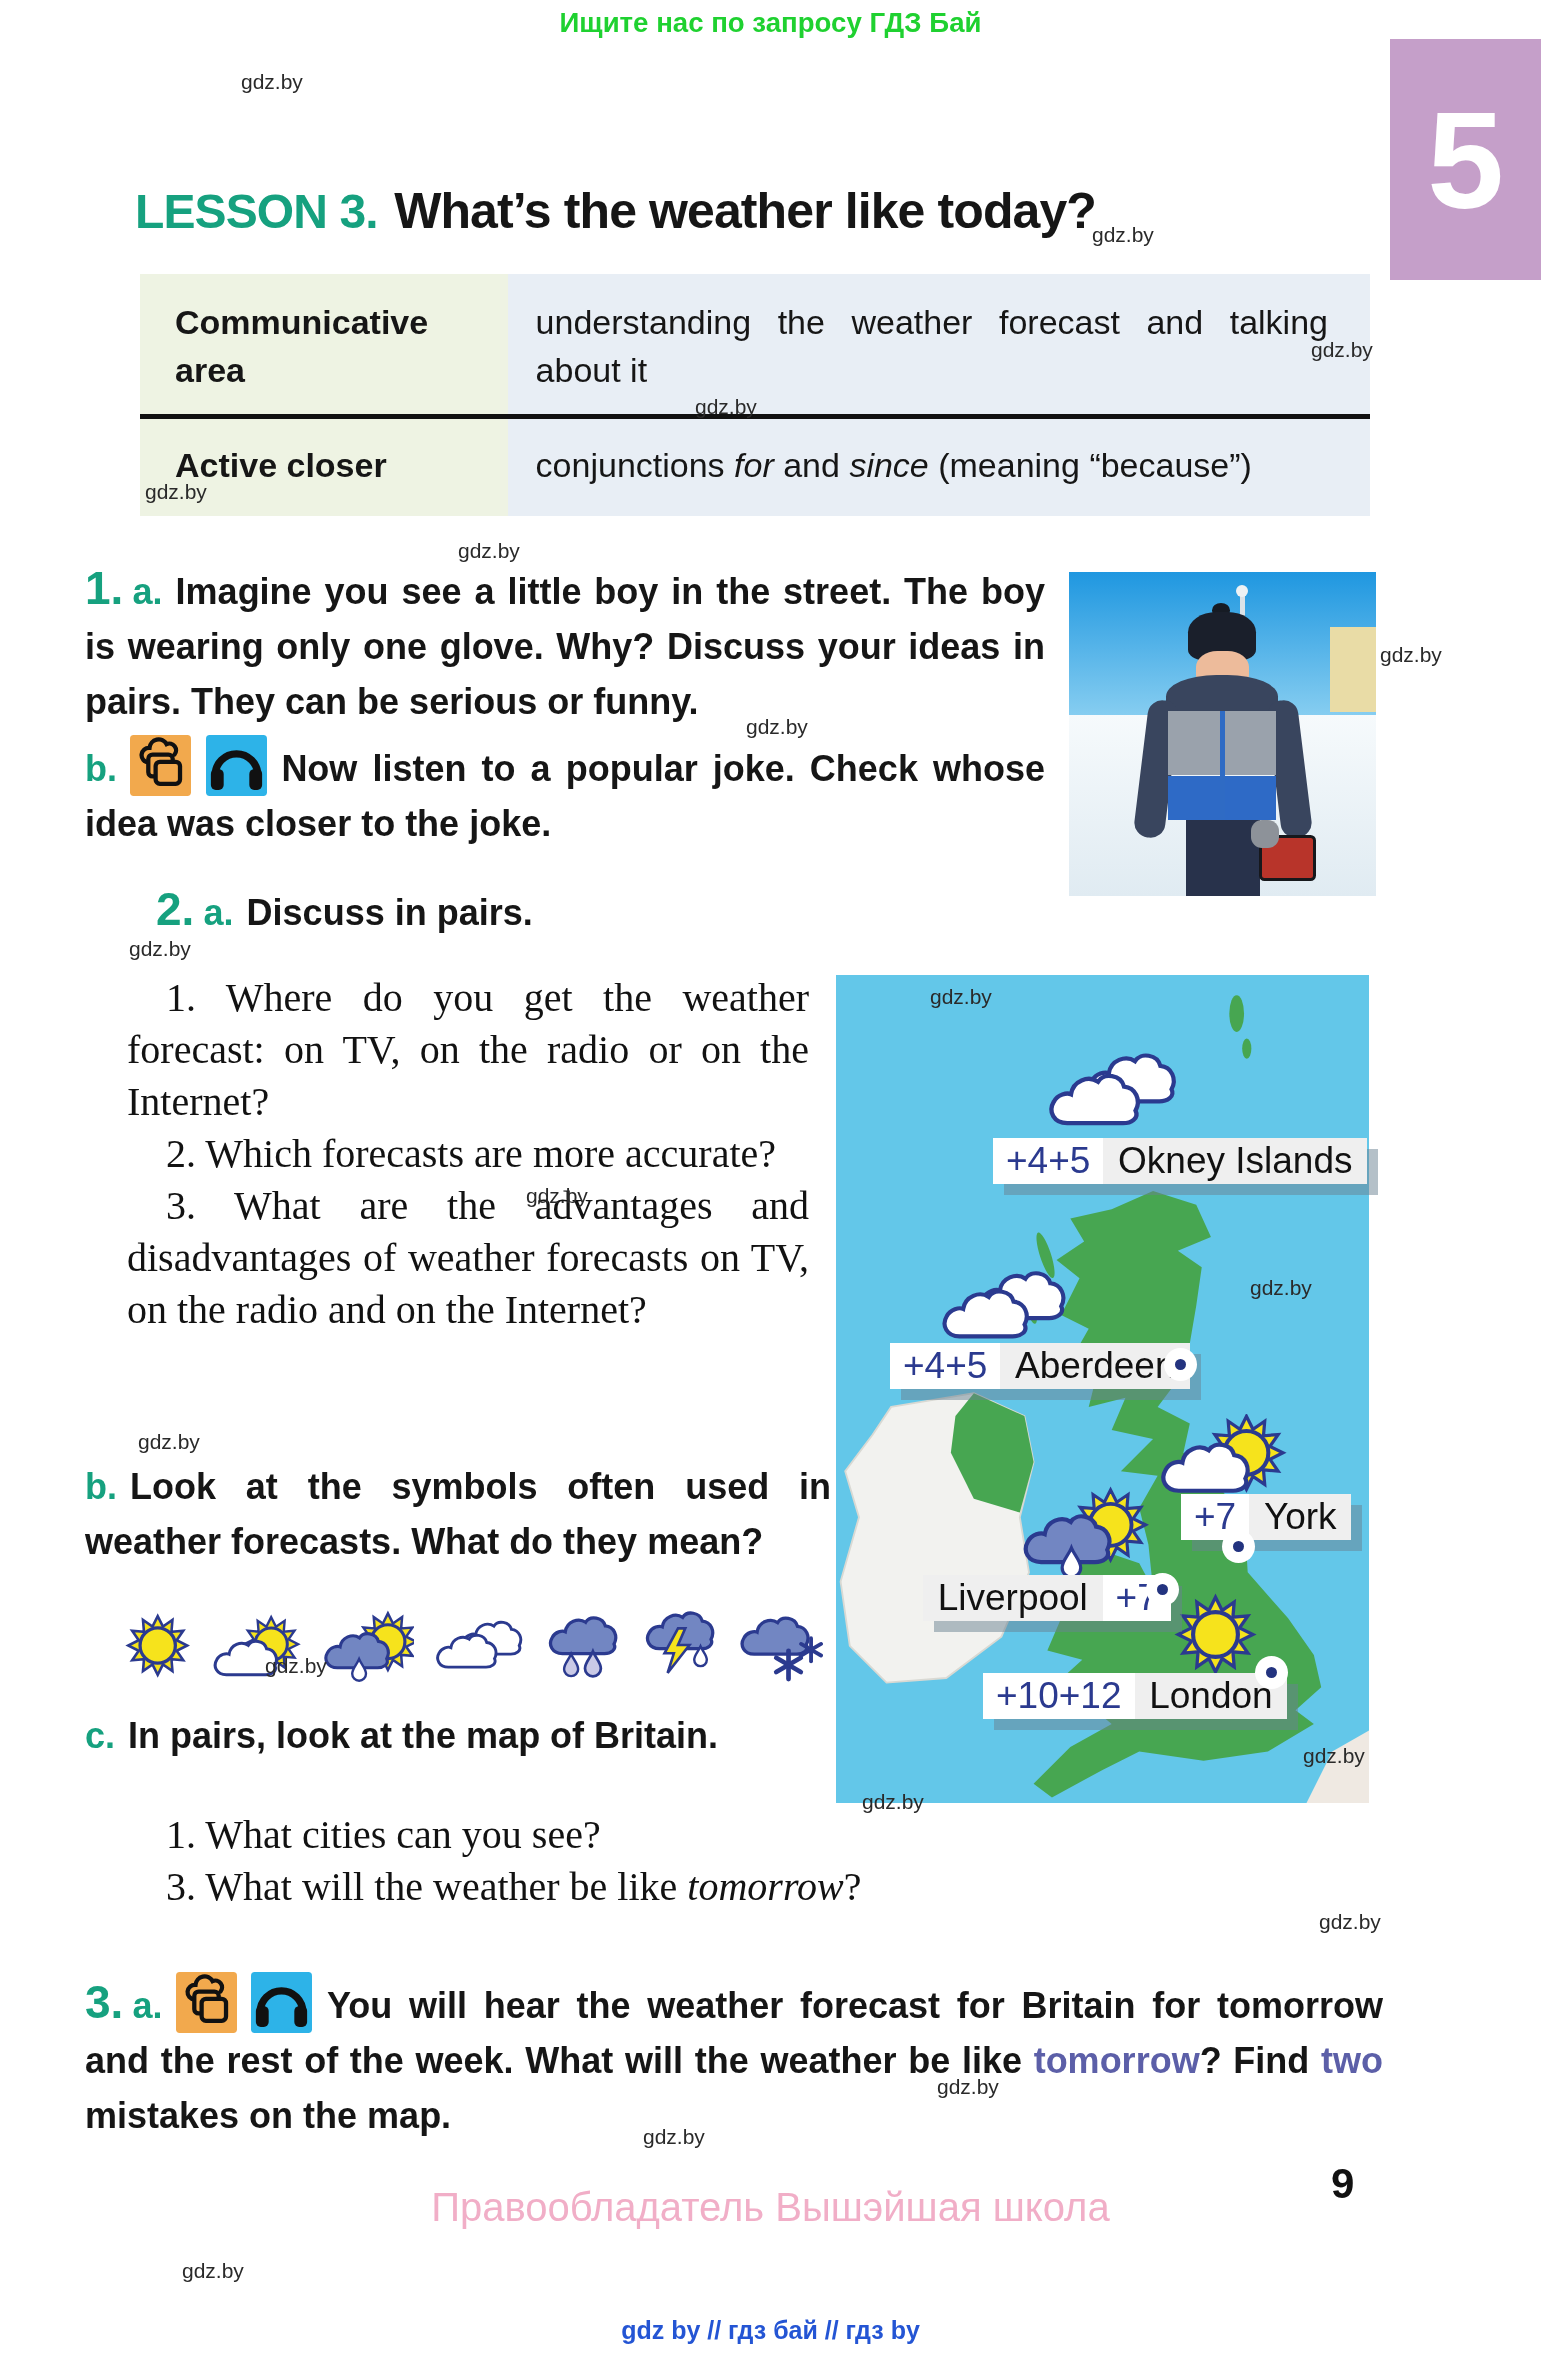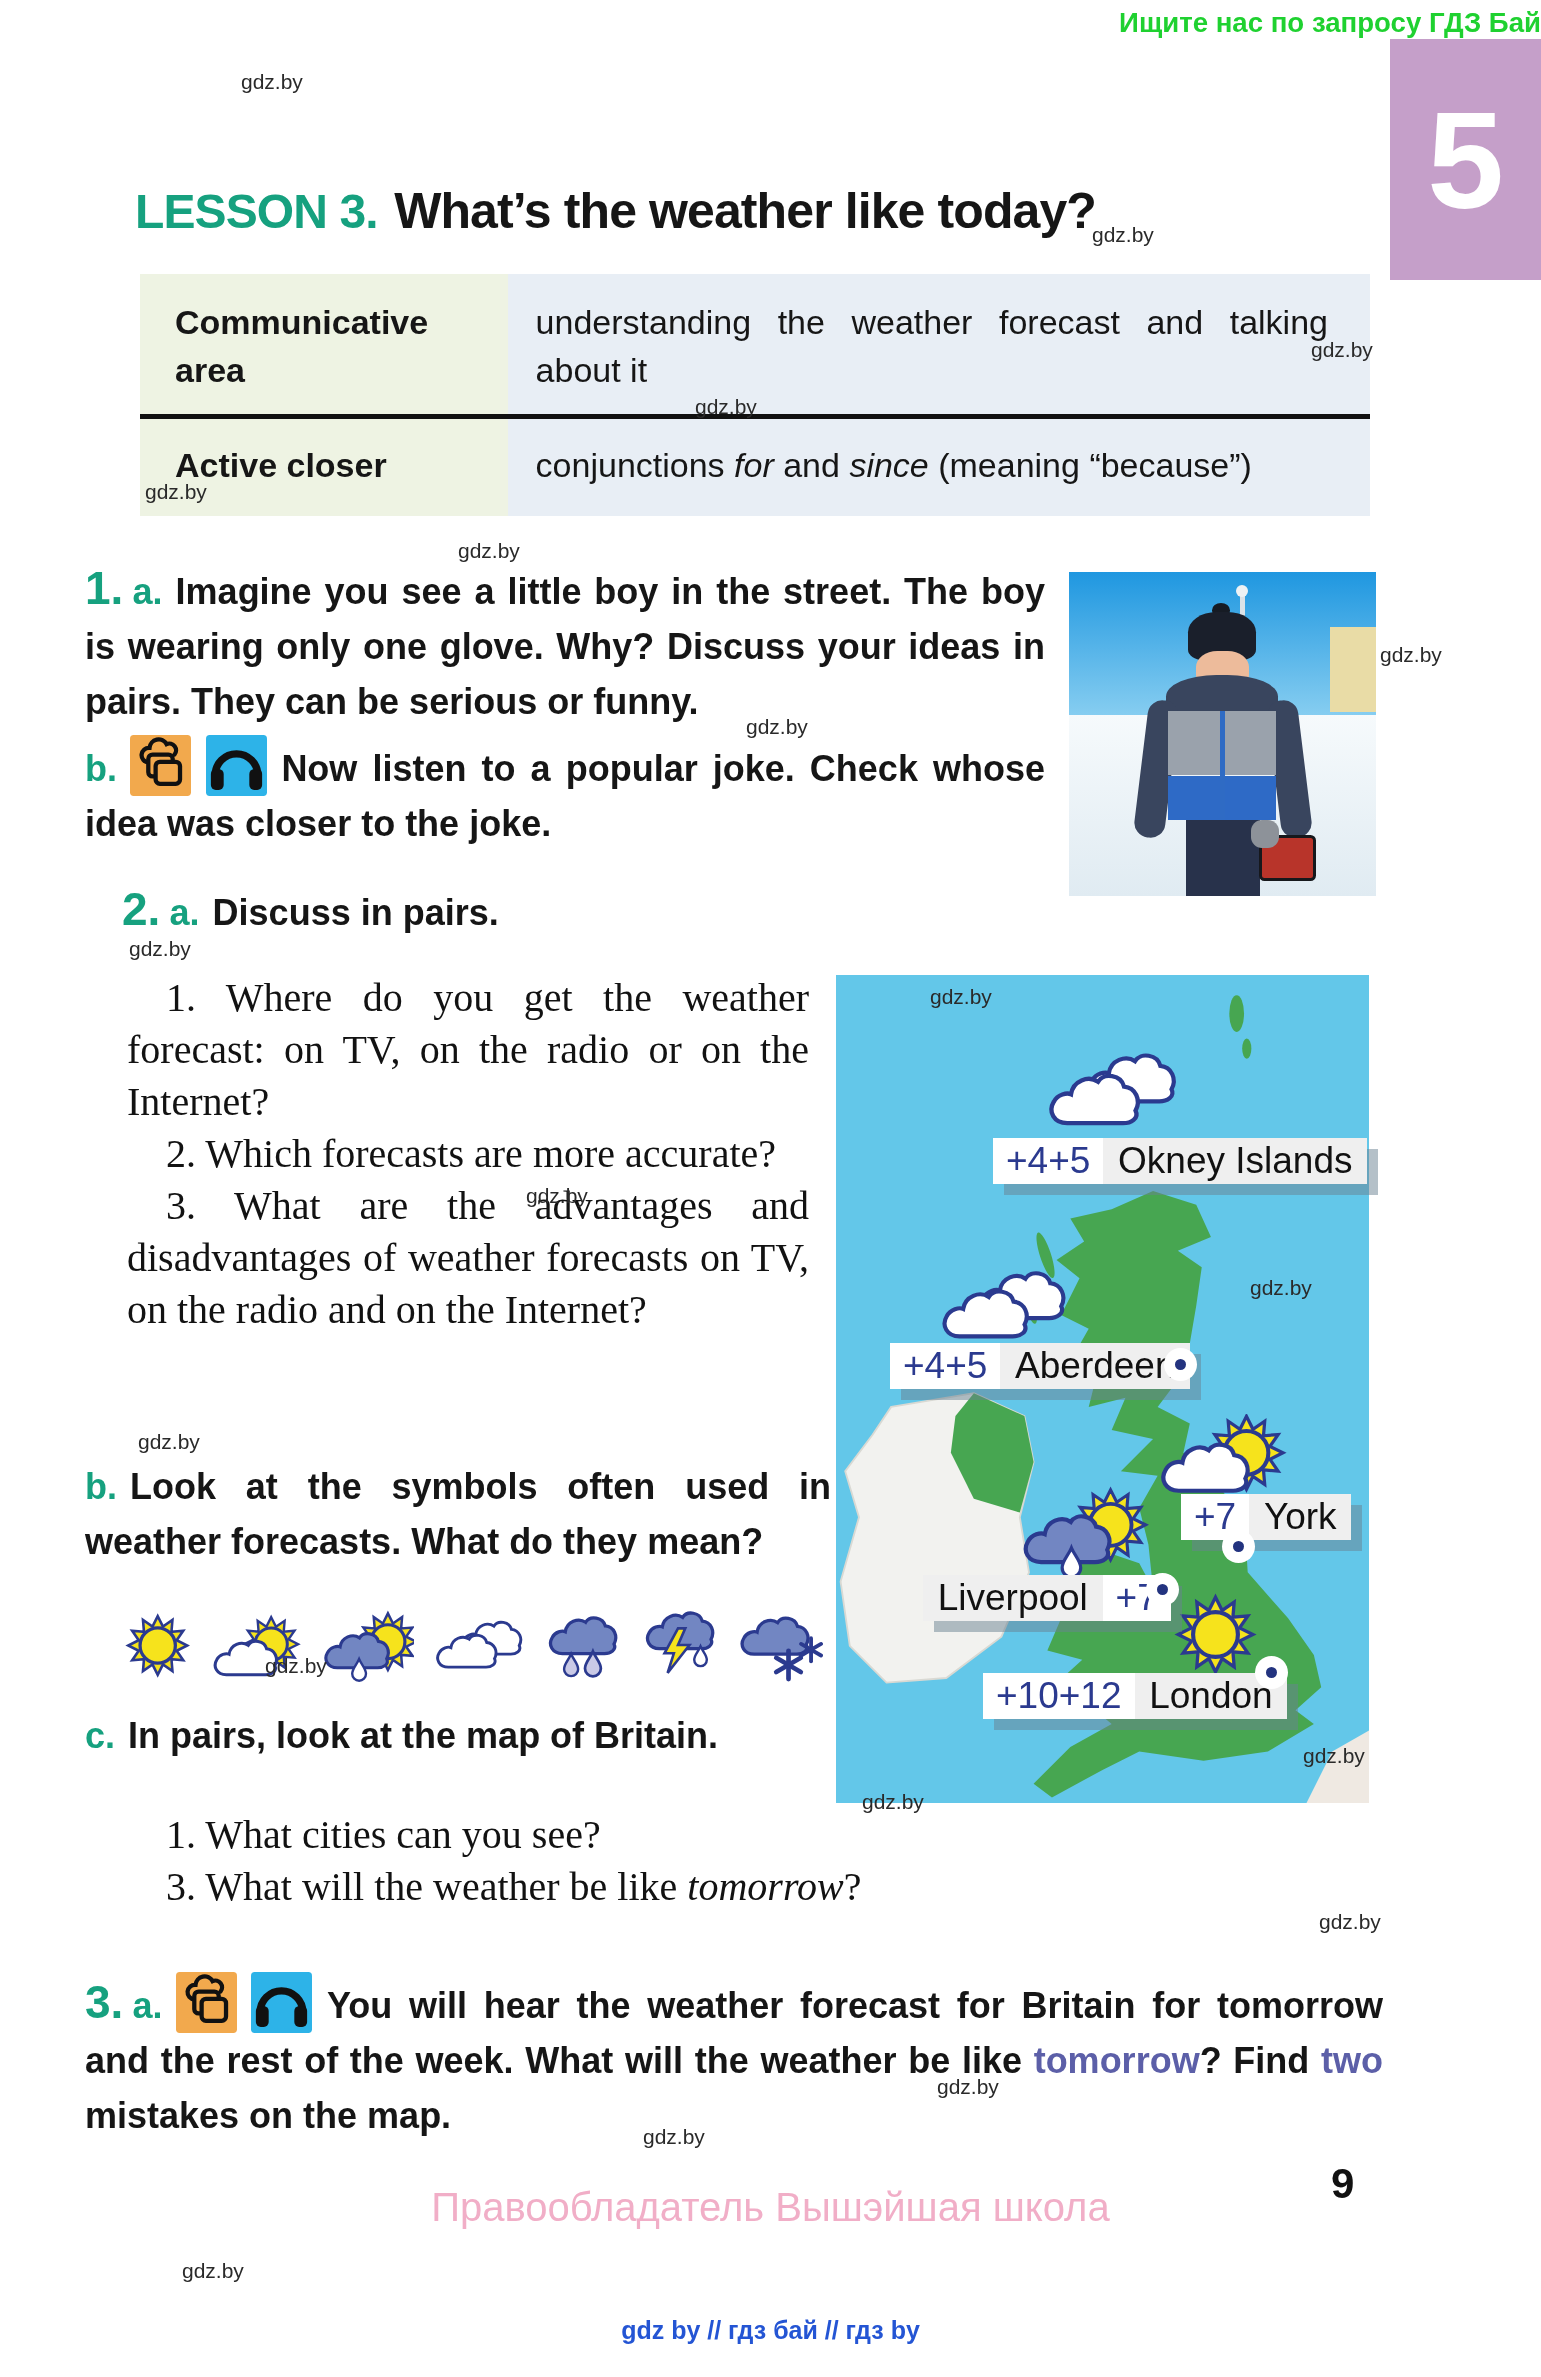--- a/index.html
+++ b/index.html
@@ -1,19 +1,19 @@
 <!DOCTYPE html>
 <html style="font-size:14.7px"><head>
 <meta charset="utf-8">
 <style>
   html,body{margin:0;padding:0;background:#888;}
   .page{position:relative;width:1541px;height:2377px;background:#ffffff;overflow:hidden;
         font-family:"Liberation Sans",sans-serif;color:#161616;}
   
-  .top-banner{position:absolute;top:7.4px;left:0;width:100%;text-align:right;
+  .top-banner{position:absolute;top:7.4px;left:0;width:100%;text-align:center;
               color:#1fd130;font-size:27.6px;font-weight:bold;}
   
   .wm{position:absolute;color:#2a2a2a;font-size:21px;z-index:40;}
   
   .unit-tab{position:absolute;left:1390px;top:39px;width:151px;height:241px;background:#c59fc9;
             display:flex;align-items:center;justify-content:center;z-index:5;}
   .unit-tab span{color:#ffffff;font-size:138px;font-weight:bold;line-height:1;}
   
   .heading{position:absolute;left:135px;top:182px;width:1231px;white-space:nowrap;}
   .lesson-label{color:#16a17f;font-size:48px;font-weight:bold;letter-spacing:-0.9px;}
@@ -172,21 +172,21 @@
           <path d="M30,45 a12,12 0 0 1 2-24 a15,15 0 0 1 28-6 a11,11 0 0 1 13,17" fill="none" stroke="#111" stroke-width="7" stroke-linecap="round"></path>
           <rect x="30" y="32" width="40" height="36" rx="7" fill="#f2a94d" stroke="#111" stroke-width="7"></rect>
           <rect x="42" y="44" width="40" height="36" rx="7" fill="#f2a94d" stroke="#111" stroke-width="7"></rect>
         </svg></span><span class="media-icon icon-listen"><svg viewBox="0 0 100 100">
           <path d="M 15,66 A 35,35 0 0 1 85,66" fill="none" stroke="#111" stroke-width="12" stroke-linecap="round"></path>
           <rect x="8" y="56" width="21" height="34" rx="8" fill="#111"></rect>
           <rect x="71" y="56" width="21" height="34" rx="8" fill="#111"></rect>
         </svg></span><span>Now listen to a popular joke. Check whose idea was closer to the joke.</span>
   </div>
 
-  <div class="ex-par" style="left:122px;top:882px;width:827px;text-align:left;">
+  <div class="ex-par" style="left:156px;top:882px;width:827px;text-align:left;">
     <span class="ex-num">2.</span><span class="ex-sub">a.</span><span>Discuss in pairs.</span>
   </div>
 
   <div class="serif-block" style="left:127px;top:972px;width:682px;">
     <p>1. Where do you get the weather forecast: on TV, on the radio or on the Internet?</p>
     <p>2. Which forecasts are more accurate?</p>
     <p>3. What are the advantages and disadvantages of weather forecasts on TV, on the radio and on the Internet?</p>
   </div>
 
   <div class="ex-par" style="left:85px;top:1459px;width:746px;">

